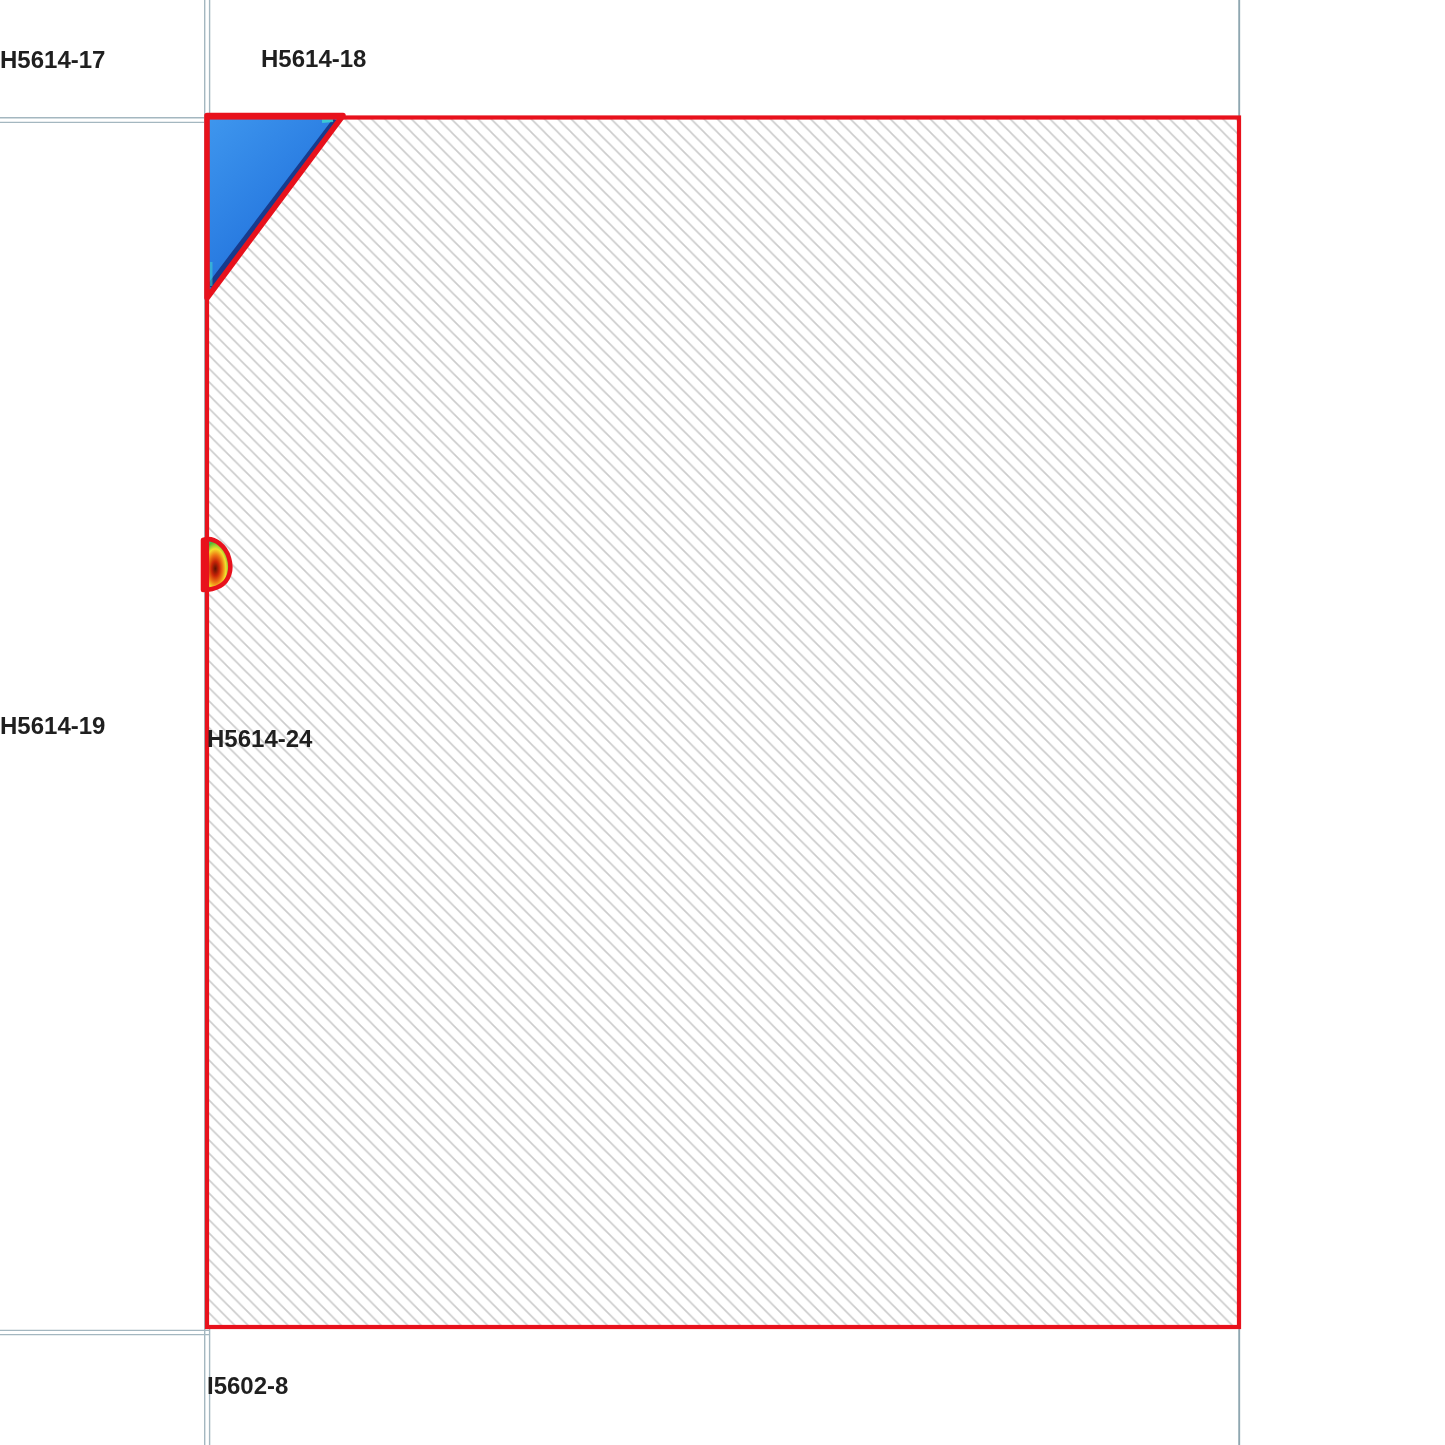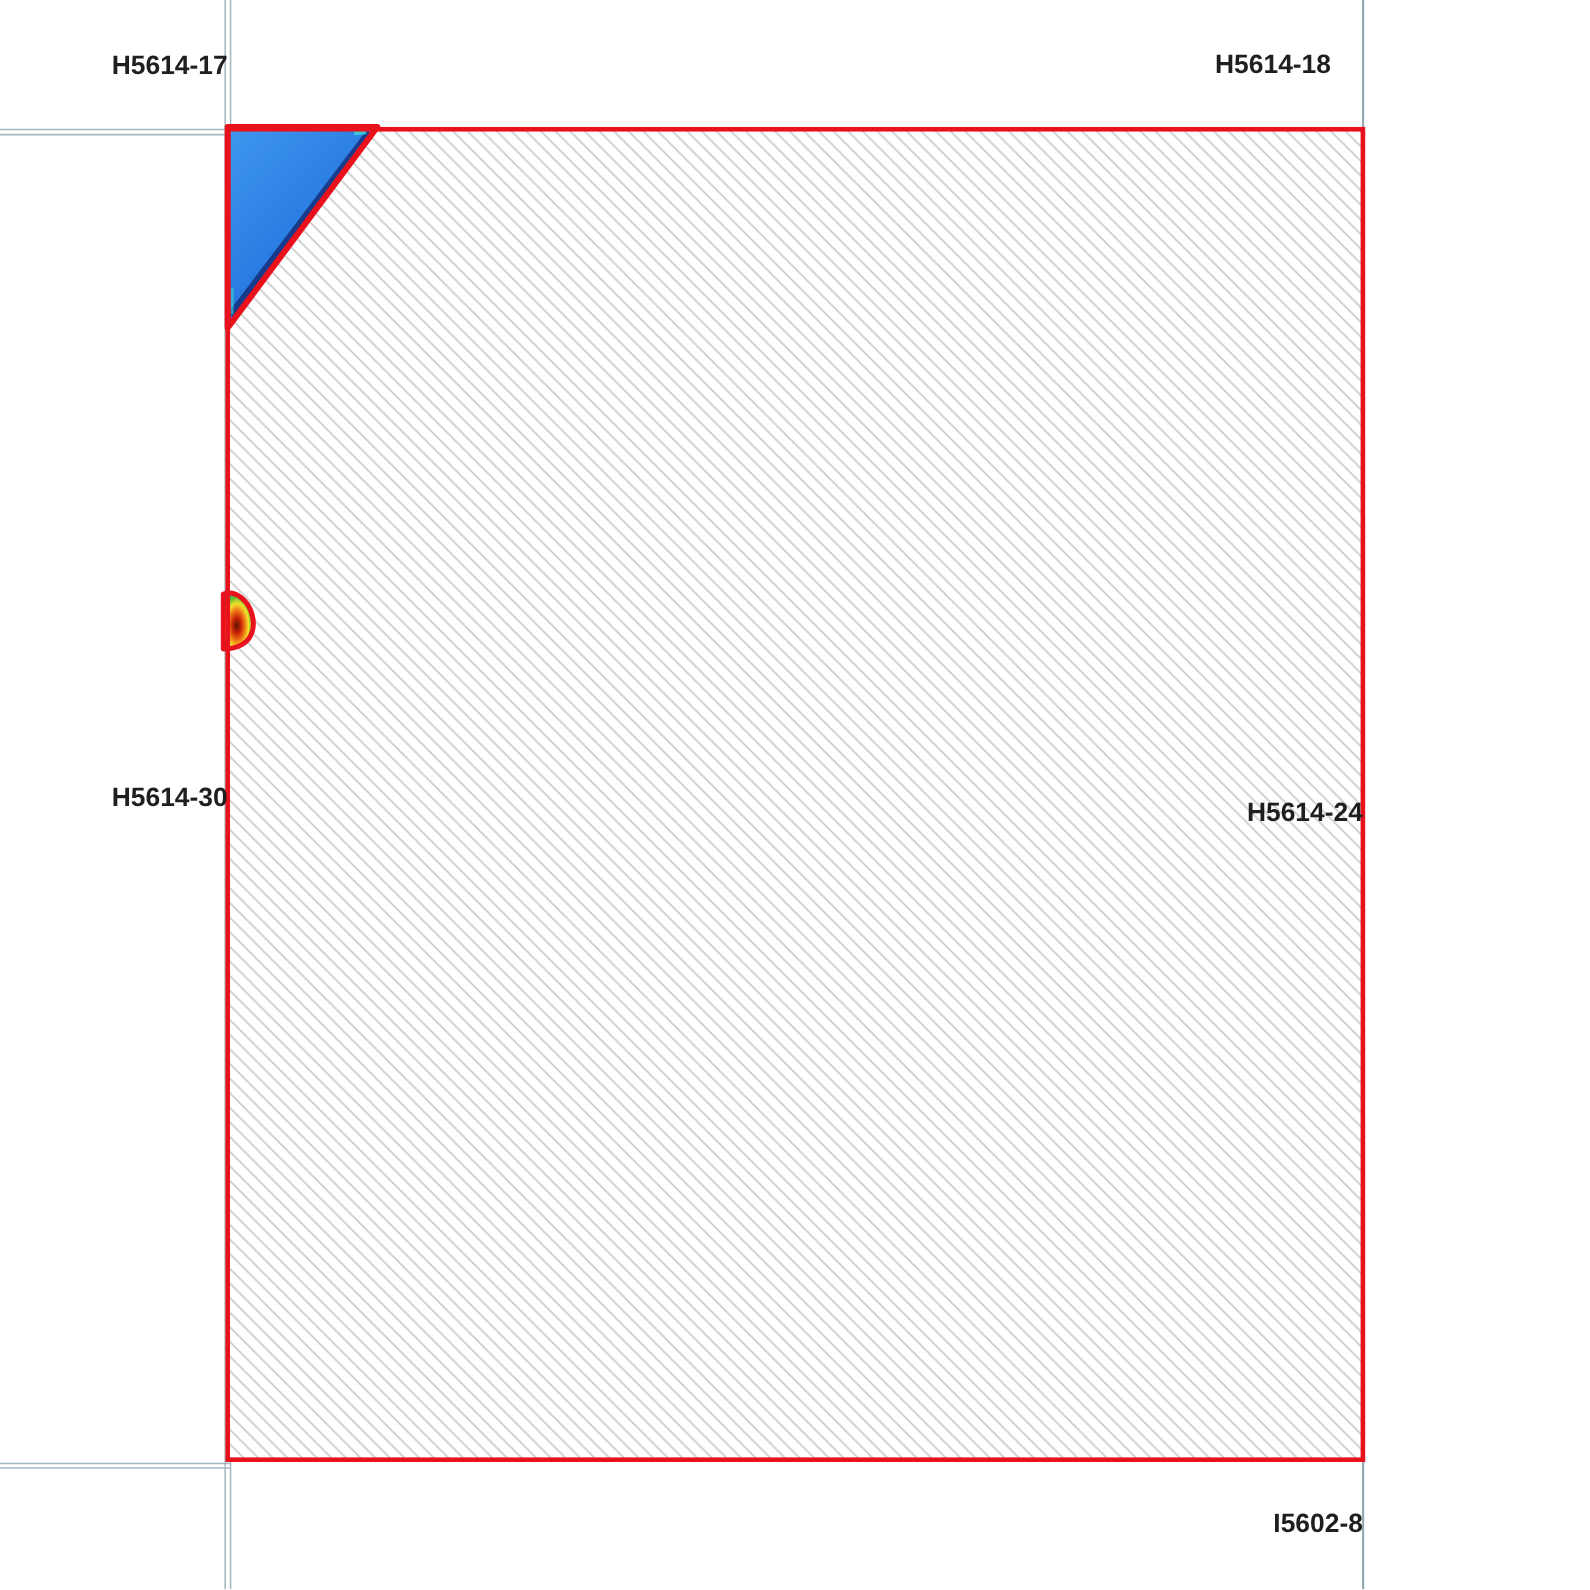--- a/index.html
+++ b/index.html
@@ -6,32 +6,32 @@
   #stage{
     position:relative;
     width:1445px;height:1445px;
     background:#ffffff;
     overflow:hidden;
     font-family:"Liberation Sans", sans-serif;
   }
   #map-svg{position:absolute;left:0;top:0;}
   .tile-cell{
     position:absolute;
-    display:flex;align-items:center;justify-content:flex-end;
+    display:flex;align-items:center;justify-content:flex-start;
   }
   .tile-label{
     font-size:24px;
     font-weight:bold;
     color:#1f1f1f;
     letter-spacing:0px;
     white-space:nowrap;
   }
   
   #cell-h5614-17{left:0px;top:0px;width:207px;height:120px;}
-  #cell-h5614-18{left:207px;top:0px;width:963px;height:117px;padding-left:40px;}
+  #cell-h5614-18{left:221px;top:0px;width:963px;height:117px;padding-left:40px;}
   #cell-h5614-23{left:0px;top:120px;width:207px;height:1212px;}
   #cell-h5614-24{left:207px;top:134px;width:1032px;height:1210px;}
   #cell-i5602-5{left:0px;top:1332px;width:207px;height:113px;}
   #cell-i5602-6{left:207px;top:1327px;width:1032px;height:118px;}
 </style>
 </head>
 <body>
 
 <div id="stage">
 
@@ -98,21 +98,21 @@
     </g>
   </svg>
 
   <div class="tile-cell" id="cell-h5614-17">
     <span class="tile-label">H5614-17</span>
   </div>
   <div class="tile-cell" id="cell-h5614-18">
     <span class="tile-label">H5614-18</span>
   </div>
   <div class="tile-cell" id="cell-h5614-23">
-    <span class="tile-label">H5614-30</span>
+    <span class="tile-label">H5614-19</span>
   </div>
   <div class="tile-cell" id="cell-h5614-24">
     <span class="tile-label">H5614-24</span>
   </div>
   <div class="tile-cell" id="cell-i5602-6">
     <span class="tile-label">I5602-8</span>
   </div>
 
 </div>
 

